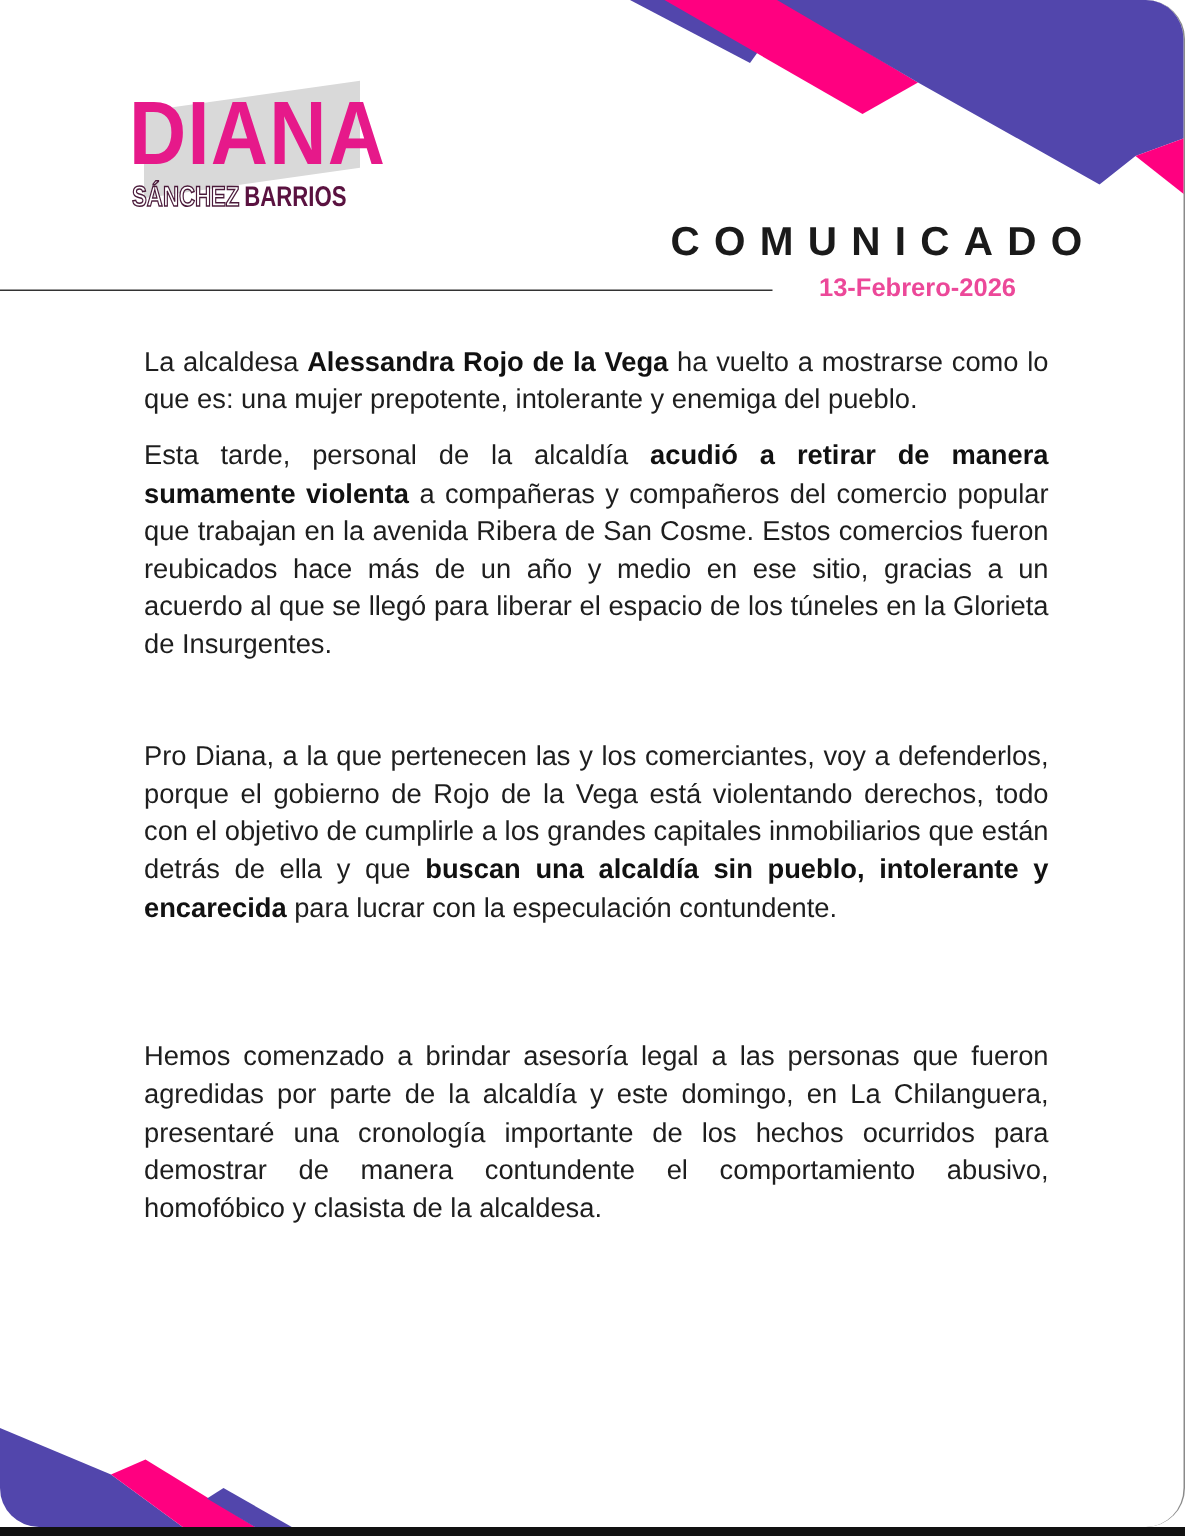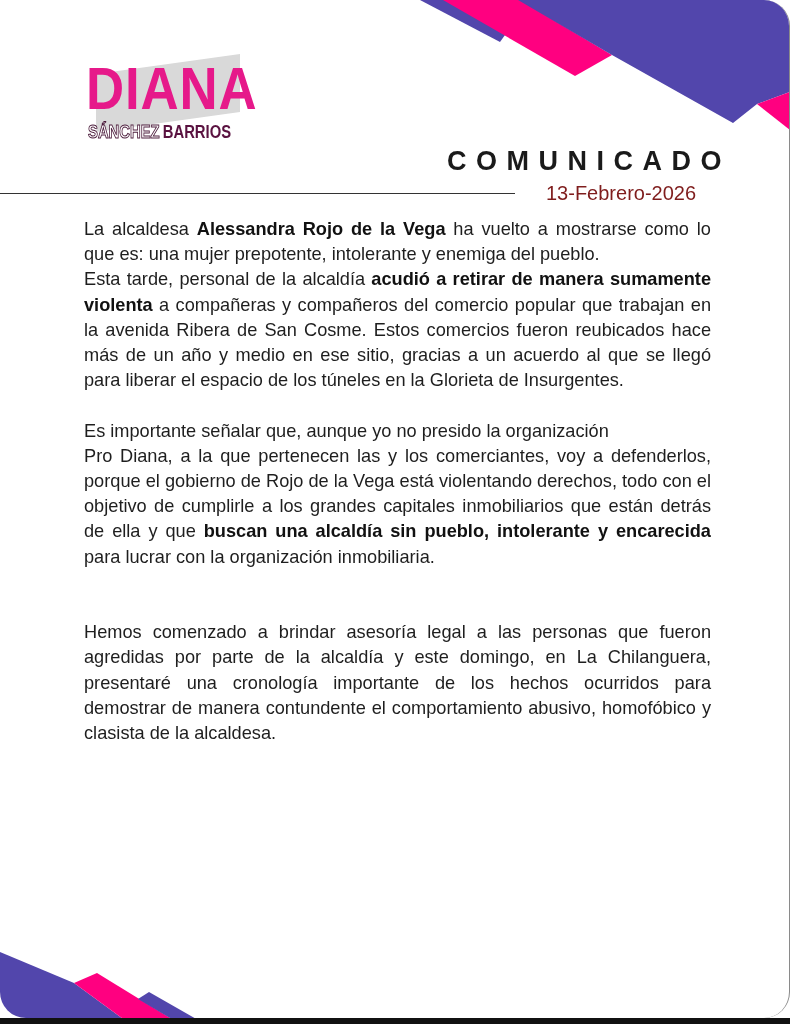--- a/index.html
+++ b/index.html
@@ -10,24 +10,24 @@
 
   .logo { position: absolute; left: 86px; top: 58px; width: 160px; height: 92px; }
   .logo-backdrop { position: absolute; left: 10px; top: 6px; width: 144px; height: 58px; background: #d9d9d9; transform: skewY(-8deg); }
   .logo-main { position: absolute; left: 0; top: 0; font-family: "Liberation Sans", sans-serif; font-weight: 700; font-size: 60px; line-height: 62px; color: #e6198a; letter-spacing: 1px; transform: scaleX(0.88); transform-origin: left top; }
   .logo-sub { position: absolute; left: 2px; top: 64px; font-weight: 700; font-size: 19px; line-height: 20px; transform: scaleX(0.78); transform-origin: left top; white-space: nowrap; }
   .logo-sub .first { color: #ffffff; -webkit-text-stroke: 1px #4a1a3a; }
   .logo-sub .last { color: #5a1240; margin-left: 4px; }
 
   .title { position: absolute; left: 419px; top: 146px; font-weight: 700; font-size: 27px; letter-spacing: 9.5px; color: #1a1a1a; margin-left: 28px; }
   .rule { position: absolute; left: 0; top: 193px; width: 515px; height: 1px; background: #333333; }
-  .date { position: absolute; left: 546px; top: 182px; font-weight: 400; font-size: 20px; color: #7f1d1d; }
+  .date { position: absolute; left: 546px; top: 182px; font-weight: 700; font-size: 17px; color: #ec4899; }
 
   .body-text { position: absolute; left: 84px; top: 217px; width: 627px; font-family: "Liberation Sans", sans-serif; font-size: 18.2px; line-height: 25.2px; color: #1e1e1e; text-align: justify; }
-  .body-text p { margin: 0; }
+  .body-text p { margin: 12px; }
   .body-text .gap { height: 25.2px; }
   .body-text b { font-weight: 700; color: #111; }
   .last-line-left { text-align-last: left; }
 </style>
 </head>
 <body>
 
 <div class="page">
 
   <svg class="deco" viewBox="0 0 790 1024">
@@ -51,20 +51,19 @@
   </div>
 
   <div class="title">COMUNICADO</div>
   <div class="rule"></div>
   <div class="date">13-Febrero-2026</div>
 
   <div class="body-text">
     <p><span>La alcaldesa </span><b>Alessandra Rojo de la Vega</b><span> ha vuelto a mostrarse como lo que es: una mujer prepotente, intolerante y enemiga del pueblo.</span></p>
     <p><span>Esta tarde, personal de la alcaldía </span><b>acudió a retirar de manera sumamente violenta</b><span> a compañeras y compañeros del comercio popular que trabajan en la avenida Ribera de San Cosme. Estos comercios fueron reubicados hace más de un año y medio en ese sitio, gracias a un acuerdo al que se llegó para liberar el espacio de los túneles en la Glorieta de Insurgentes.</span></p>
     <div class="gap"></div>
-    <p class="last-line-left">Es importante señalar que, aunque yo no presido la organización</p>
-    <p><span>Pro Diana, a la que pertenecen las y los comerciantes, voy a defenderlos, porque el gobierno de Rojo de la Vega está violentando derechos, todo con el objetivo de cumplirle a los grandes capitales inmobiliarios que están detrás de ella y que </span><b>buscan una alcaldía sin pueblo, intolerante y encarecida</b><span> para lucrar con la organización inmobiliaria.</span></p>
+    <p><span>Pro Diana, a la que pertenecen las y los comerciantes, voy a defenderlos, porque el gobierno de Rojo de la Vega está violentando derechos, todo con el objetivo de cumplirle a los grandes capitales inmobiliarios que están detrás de ella y que </span><b>buscan una alcaldía sin pueblo, intolerante y encarecida</b><span> para lucrar con la especulación contundente.</span></p>
     <div class="gap"></div>
     <div class="gap"></div>
     <p>Hemos comenzado a brindar asesoría legal a las personas que fueron agredidas por parte de la alcaldía y este domingo, en La Chilanguera, presentaré una cronología importante de los hechos ocurridos para demostrar de manera contundente el comportamiento abusivo, homofóbico y clasista de la alcaldesa.</p>
   </div>
 </div>
 <div class="bottom-band"></div>
 
 </body></html>

